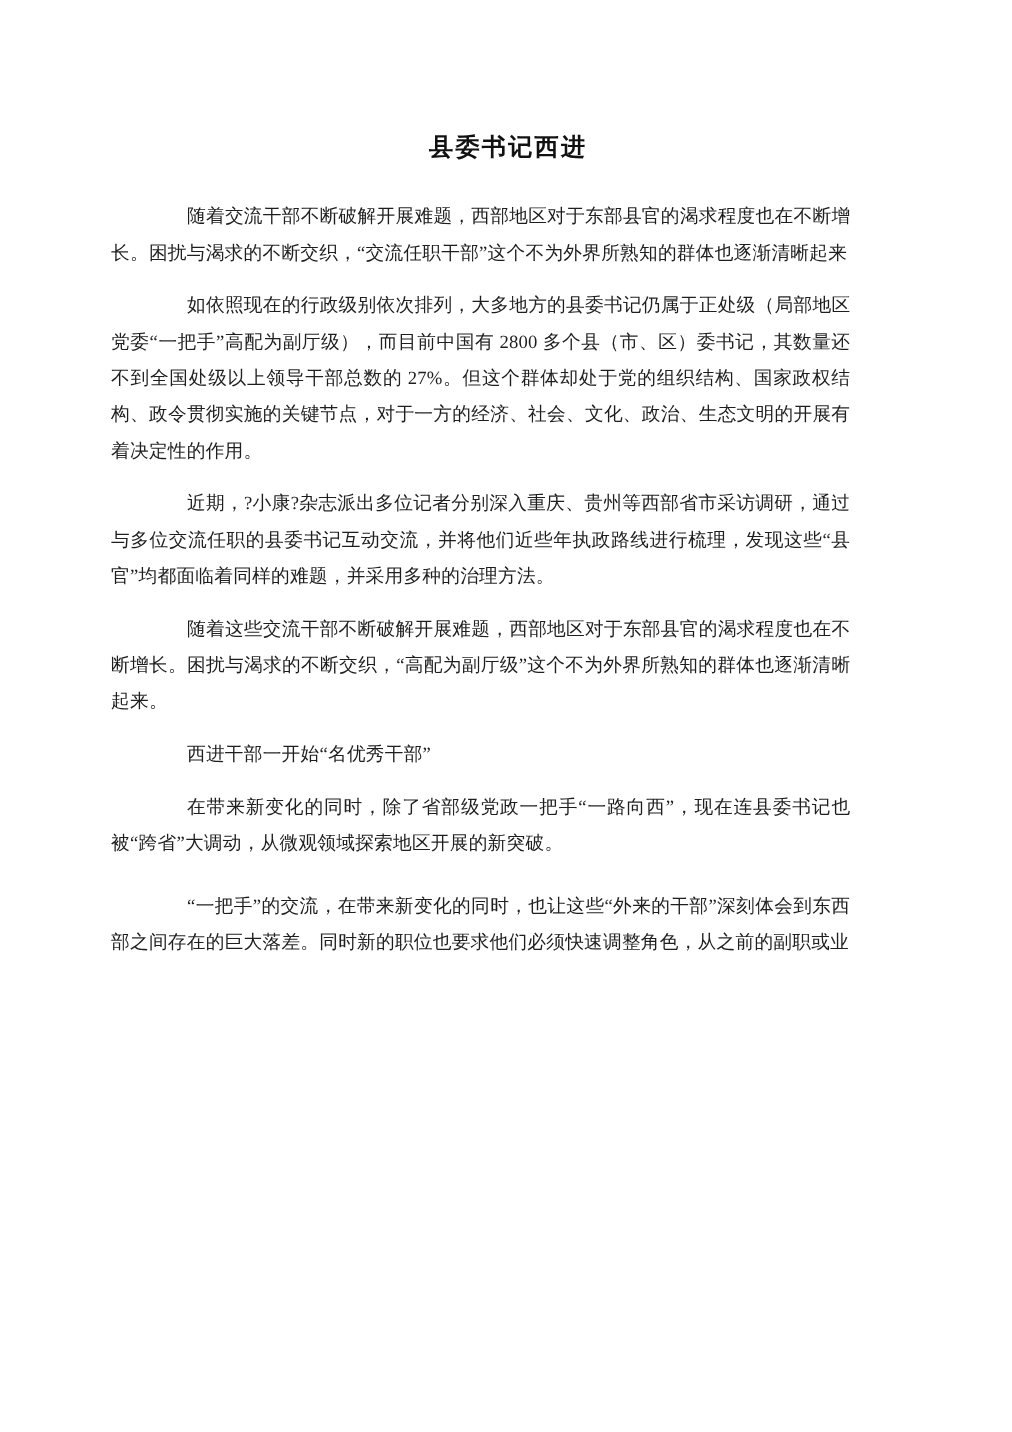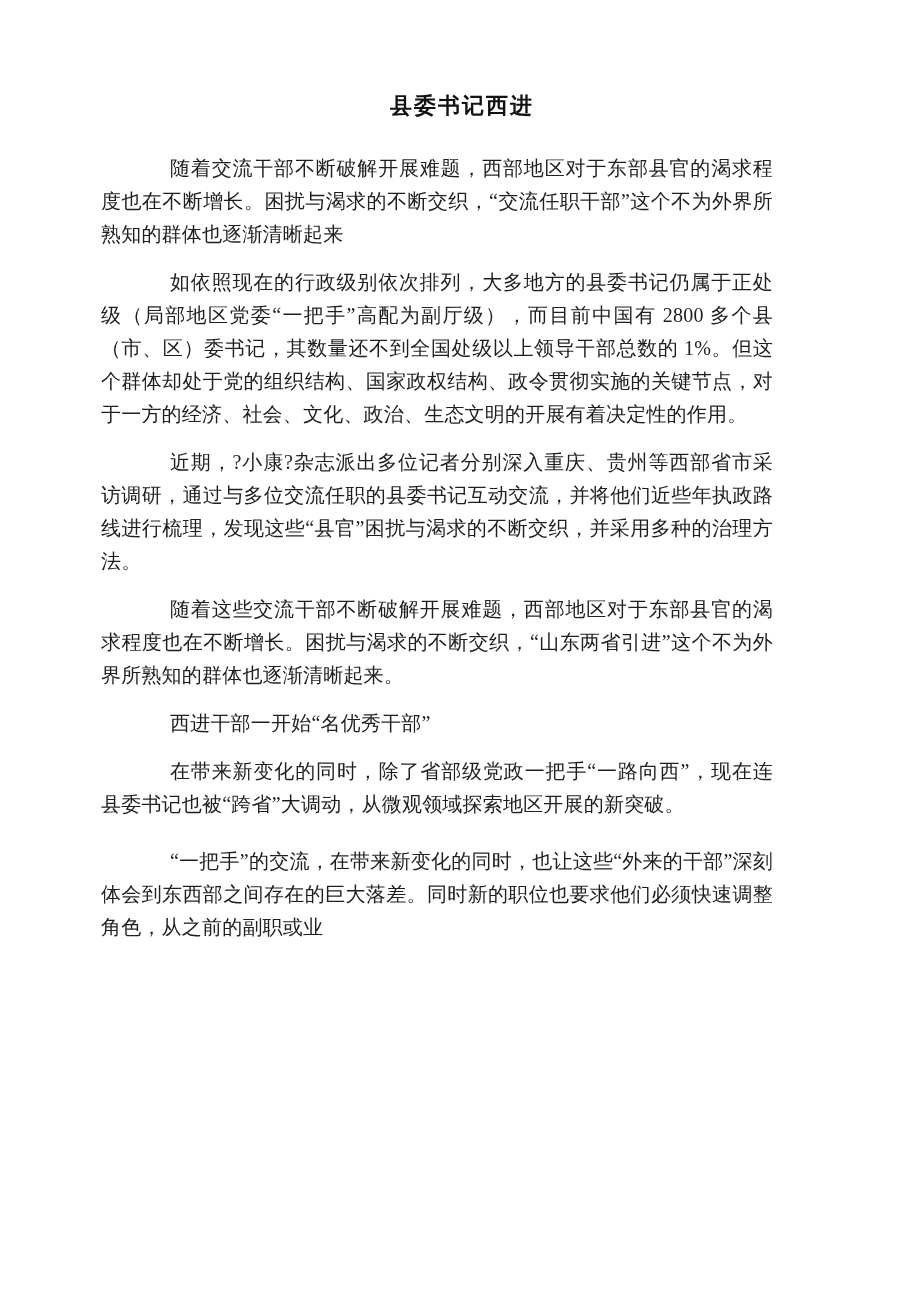--- a/index.html
+++ b/index.html
@@ -11,58 +11,58 @@
     width: 920px;
     height: 1302px;
     position: relative;
     font-family: "Liberation Serif", "DejaVu Serif", serif;
     overflow: hidden;
   }
   .page {
     box-sizing: border-box;
     width: 920px;
     height: 977px;
-    padding: 90px 147px 0 101px;
+    padding: 118px 147px 0 101px;
     background: #ffffff;
   }
   .doc-title {
     font-size: 22px;
     font-weight: bold;
     color: #111111;
     text-align: center;
     line-height: 32px;
     letter-spacing: 2px;
     margin: 0 0 30px 0;
     position: relative;
     left: 25px; 
   }
   .body-text p {
     margin: 0 0 15px 0;
-    font-size: 20px;
+    font-size: 17px;
     line-height: 33px;
     color: #1e1e1e;
     text-align: justify;
     text-indent: 69px;
     letter-spacing: 0.2px;
   }
   .body-text p:last-child {
     margin-bottom: 0;
     margin-top: 24px;
   }
 </style>
 </head>
 <body>
 
 <div class="page">
 
   <h1 class="doc-title">县委书记西进</h1>
 
   <div class="body-text">
     <p>随着交流干部不断破解开展难题，西部地区对于东部县官的渴求程度也在不断增长。困扰与渴求的不断交织，“交流任职干部”这个不为外界所熟知的群体也逐渐清晰起来</p>
-    <p>如依照现在的行政级别依次排列，大多地方的县委书记仍属于正处级（局部地区党委“一把手”高配为副厅级），而目前中国有 2800 多个县（市、区）委书记，其数量还不到全国处级以上领导干部总数的 1%。但这个群体却处于党的组织结构、国家政权结构、政令贯彻实施的关键节点，对于一方的经济、社会、文化、政治、生态文明的开展有着决定性的作用。</p>
-    <p>近期，?小康?杂志派出多位记者分别深入重庆、贵州等西部省市采访调研，通过与多位交流任职的县委书记互动交流，并将他们近些年执政路线进行梳理，发现这些“县官”困扰与渴求的不断交织，并采用多种的治理方法。</p>
-    <p>随着这些交流干部不断破解开展难题，西部地区对于东部县官的渴求程度也在不断增长。困扰与渴求的不断交织，“山东两省引进”这个不为外界所熟知的群体也逐渐清晰起来。</p>
+    <p>如依照现在的行政级别依次排列，大多地方的县委书记仍属于正处级（局部地区党委“一把手”高配为副厅级），而目前中国有 2800 多个县（市、区）委书记，其数量还不到全国处级以上领导干部总数的 27%。但这个群体却处于党的组织结构、国家政权结构、政令贯彻实施的关键节点，对于一方的经济、社会、文化、政治、生态文明的开展有着决定性的作用。</p>
+    <p>近期，?小康?杂志派出多位记者分别深入重庆、贵州等西部省市采访调研，通过与多位交流任职的县委书记互动交流，并将他们近些年执政路线进行梳理，发现这些“县官”均都面临着同样的难题，并采用多种的治理方法。</p>
+    <p>随着这些交流干部不断破解开展难题，西部地区对于东部县官的渴求程度也在不断增长。困扰与渴求的不断交织，“高配为副厅级”这个不为外界所熟知的群体也逐渐清晰起来。</p>
     <p>西进干部一开始“名优秀干部”</p>
     <p>在带来新变化的同时，除了省部级党政一把手“一路向西”，现在连县委书记也被“跨省”大调动，从微观领域探索地区开展的新突破。</p>
     <p>“一把手”的交流，在带来新变化的同时，也让这些“外来的干部”深刻体会到东西部之间存在的巨大落差。同时新的职位也要求他们必须快速调整角色，从之前的副职或业</p>
   </div>
 
 </div>
 
 </body></html>

